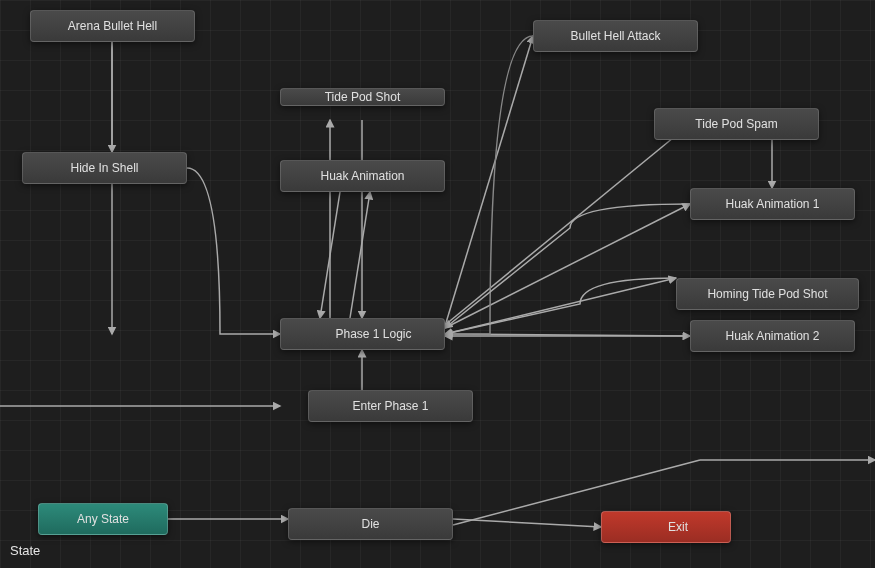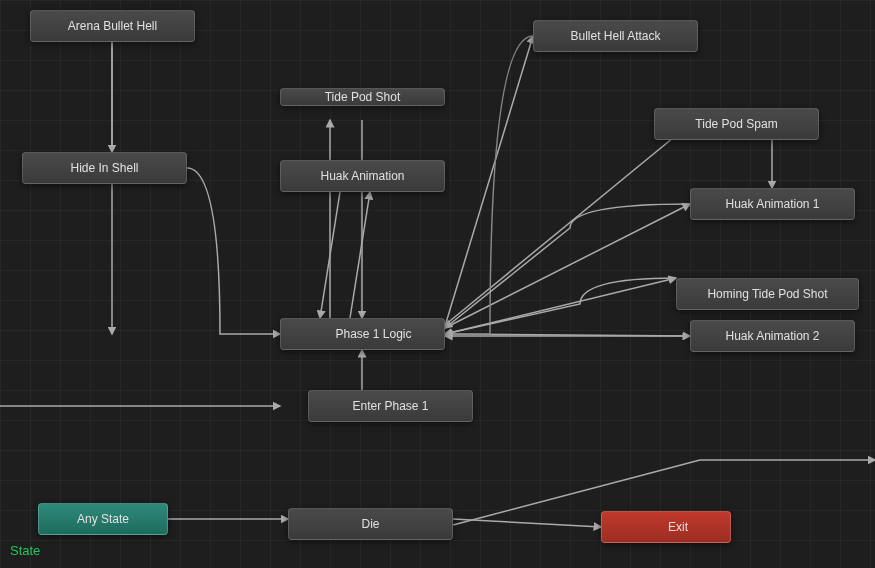--- a/index.html
+++ b/index.html
@@ -65,21 +65,21 @@
       height: 568px;
       z-index: 5;
       pointer-events: none;
     }
 
     
     .state-label {
       position: absolute;
       bottom: 10px;
       left: 10px;
-      color: #22c55e;
+      color: #e5e5e5;
       font-size: 13px;
       z-index: 20;
     }
   </style>
 </head>
 <body>
 
 <div class="grid-bg"></div>
 
 <svg class="arrows-svg">

